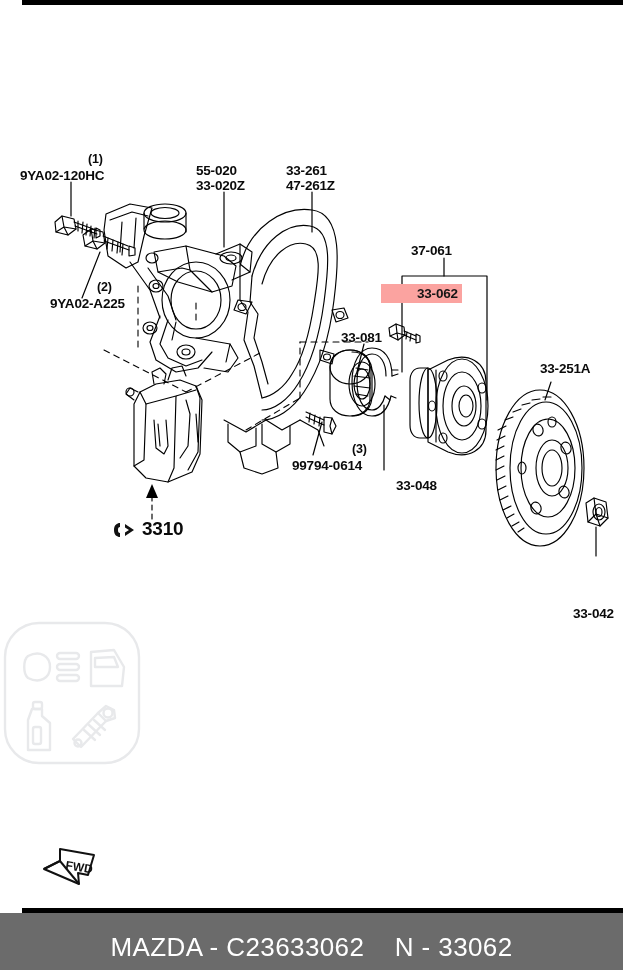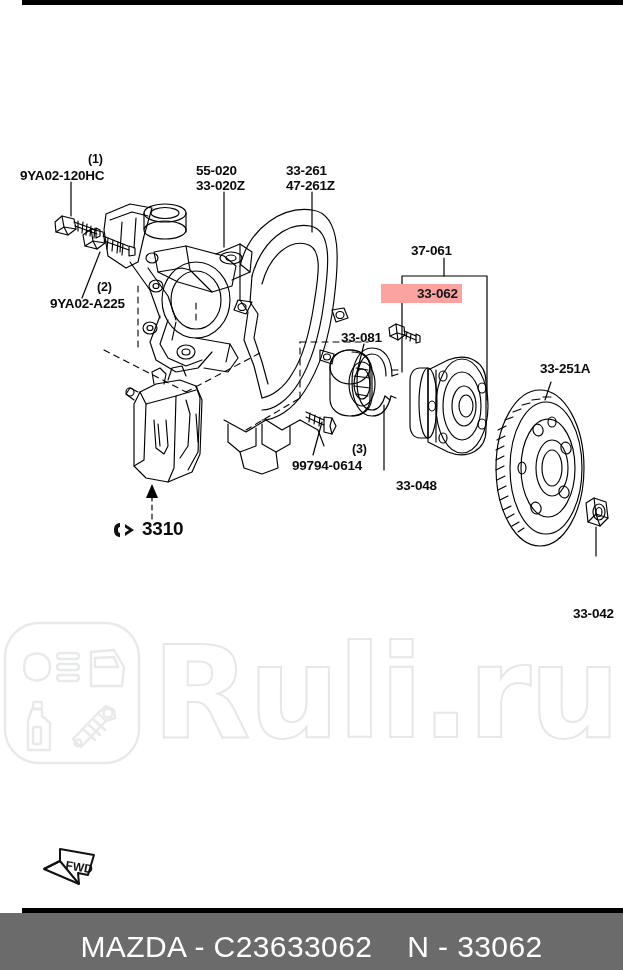--- a/index.html
+++ b/index.html
@@ -116,21 +116,21 @@
     width: 623px;
     height: 57px;
     background: #6b6b6b;
     display: flex;
     align-items: center;
     justify-content: center;
   }
   #footer-text {
     color: #ffffff;
     font-family: "Liberation Sans", sans-serif;
-    font-size: 30px;
+    font-size: 26px;
     font-weight: 400;
     letter-spacing: 0.4px;
     white-space: pre;
     margin-top: 11px;
   }
 </style>
 </head>
 <body>
 
 <div id="top-rule"></div>
@@ -419,21 +419,20 @@
       <rect x="31" y="82" width="9" height="7" rx="2"></rect>
       <rect x="31" y="107" width="8" height="17" rx="2"></rect>
 
       <path d="M79,127 L71,119 L96,93 L104,101 Z"></path>
       <ellipse cx="76" cy="123" rx="3.5" ry="3.5"></ellipse>
       <path d="M96,93 L104,86 L112,90 L113,98 L104,101"></path>
       <ellipse cx="106" cy="93" rx="4.5" ry="4.5"></ellipse>
       <path d="M82,110 L93,120 M87,105 L98,115 M92,100 L103,110"></path>
     </g>
   </svg>
-  <div id="watermark-text">Ruli.ru</div>
 </div>
 
 <svg id="fwd-marker" viewBox="0 0 66 46">
   <g>
     <path d="M22,4 L56,10 L50,30 L40,28 L41,39 L6,24 L22,16 Z" fill="#ffffff" stroke="#111" stroke-width="2" stroke-linejoin="round"></path>
     <path d="M22,4 L22,16 L6,24" fill="none" stroke="#111" stroke-width="2"></path>
     <path d="M22,16 L41,39" fill="none" stroke="#111" stroke-width="2"></path>
     <text x="27" y="24" font-family="Liberation Sans, sans-serif" font-size="12" font-weight="700" fill="#111" transform="rotate(9 27 24)">FWD</text>
   </g>
 </svg>

